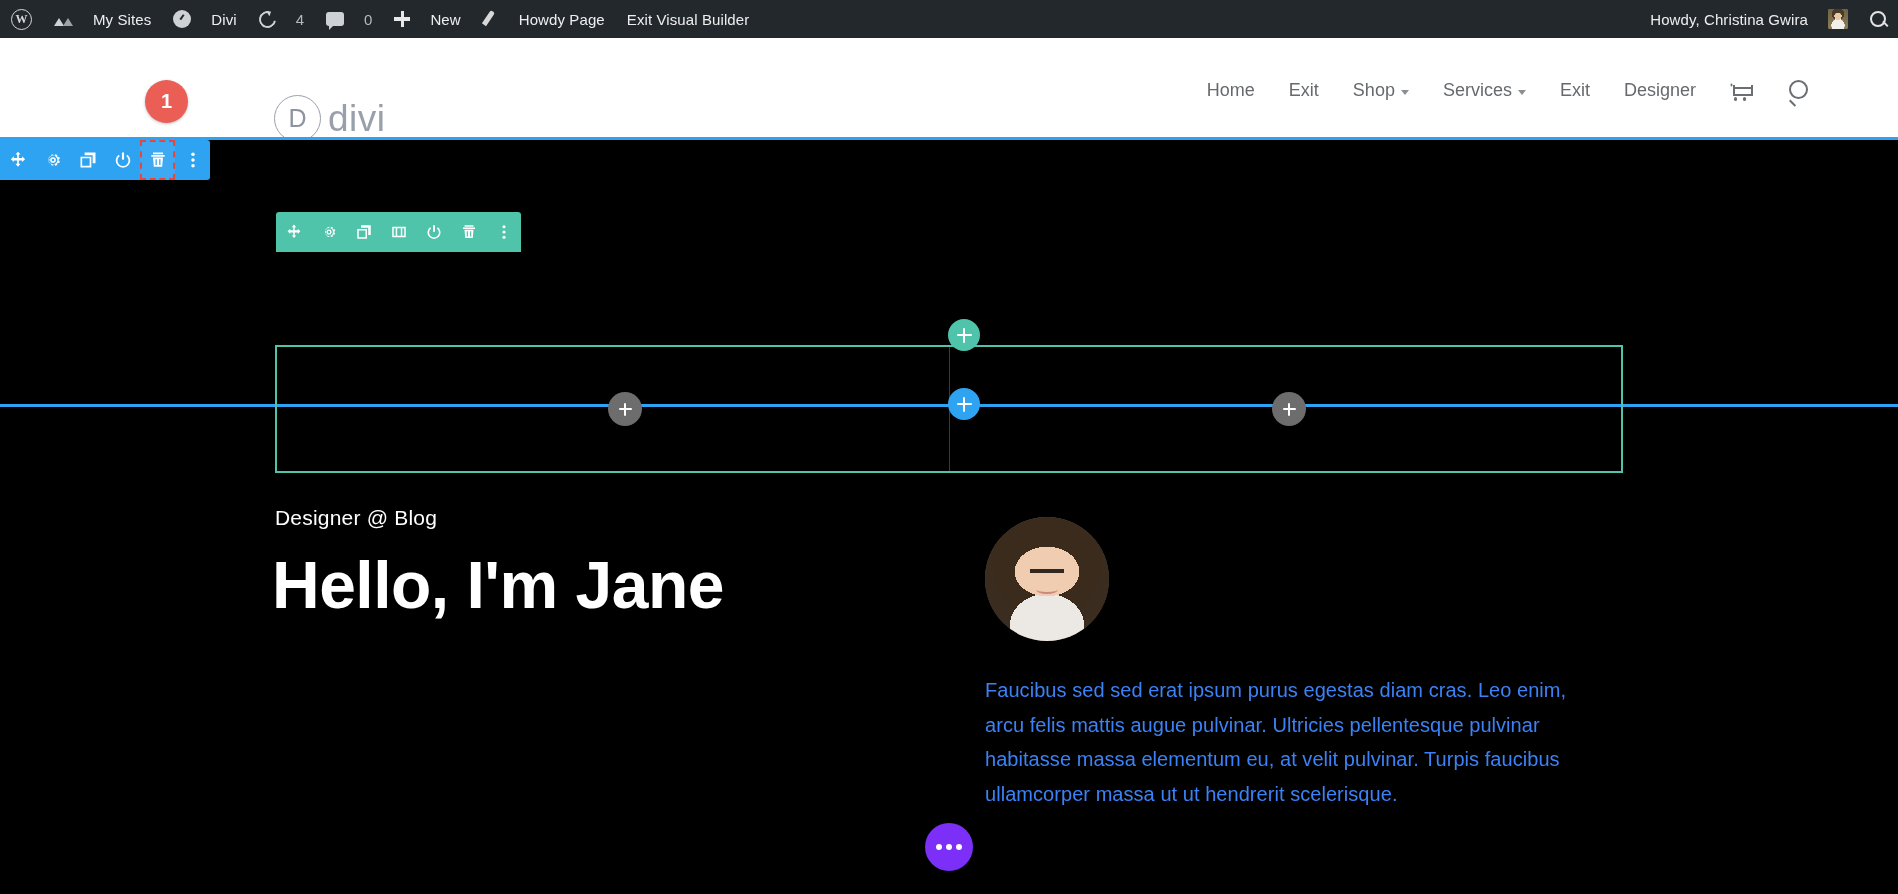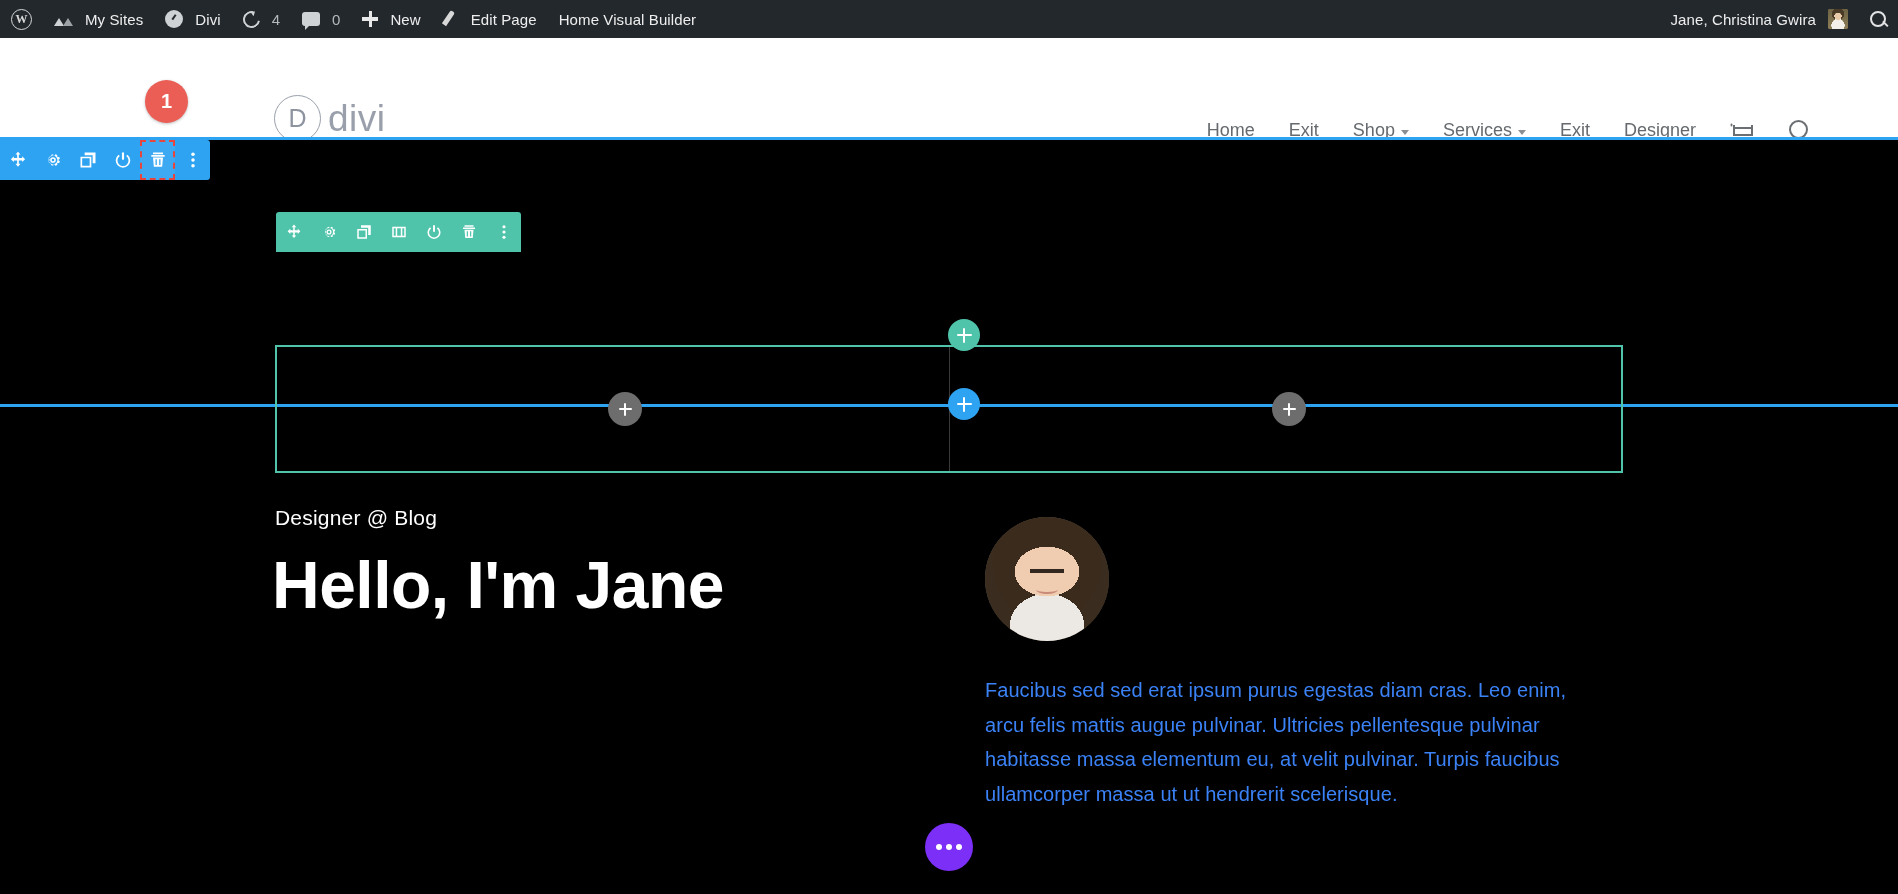--- a/index.html
+++ b/index.html
@@ -10,21 +10,21 @@
     -webkit-font-smoothing:antialiased;
   }
 
   
   #adminbar{
     position:absolute; top:0; left:0; width:1898px; height:38px;
     background:#23282d; color:#eee;
     display:flex; align-items:center; font-size:15px;
   }
   .ab-item{
-    height:38px; display:flex; align-items:center; gap:12px;
+    height:38px; display:flex; align-items:center; gap:20px;
     padding:0 11px; color:#eeeeee; white-space:nowrap; cursor:pointer;
   }
   .ab-label{ font-size:15px; letter-spacing:.1px; }
   .ab-count{ color:#b4b9be; font-size:15px; }
   #adminbar .spacer{ flex:1; }
   .ab-avatar{
     width:20px;height:20px;border-radius:2px;overflow:hidden;
     background:#8a7a55; display:block; position:relative;
   }
   .ab-avatar::before{
@@ -130,21 +130,21 @@
     display:flex; align-items:center; justify-content:center;
     font-size:25px; color:#8d94a0; font-weight:400;
     font-family:"Liberation Sans", sans-serif;
   }
   .logo-word{
     font-size:37px; color:#9aa0ab; letter-spacing:.5px;
     font-weight:300; line-height:1;
   }
   #mainnav{
     position:absolute; right:72px; top:0; height:105px;
-    display:flex; align-items:center; gap:0;margin-top:40px;
+    display:flex; align-items:center; gap:0;
   }
   .nav-item{
     display:flex; align-items:center; gap:6px;
     padding:0 17px; font-size:18px; color:#666a6e; cursor:pointer;
     white-space:nowrap;
   }
   .chev{
     width:0;height:0;
     border-left:4.5px solid transparent;
     border-right:4.5px solid transparent;
@@ -343,31 +343,31 @@
     <span class="ab-count">0</span>
   </div>
 
   <div class="ab-item">
     <span class="icon-plus-ab"></span>
     <span class="ab-label">New</span>
   </div>
 
   <div class="ab-item">
     <span class="icon-pencil"></span>
-    <span class="ab-label">Edit Page</span>
-  </div>
-
-  <div class="ab-item">
-    <span class="ab-label">Home Visual Builder</span>
+    <span class="ab-label">Howdy Page</span>
+  </div>
+
+  <div class="ab-item">
+    <span class="ab-label">Exit Visual Builder</span>
   </div>
 
   <div class="spacer"></div>
 
   <div class="ab-item">
-    <span class="ab-label">Jane, Christina Gwira</span>
+    <span class="ab-label">Howdy, Christina Gwira</span>
     <span class="ab-avatar"></span>
   </div>
 
   <div class="ab-item">
     <span class="icon-search-ab"></span>
   </div>
 </div>
 
 <div id="siteheader">
 

